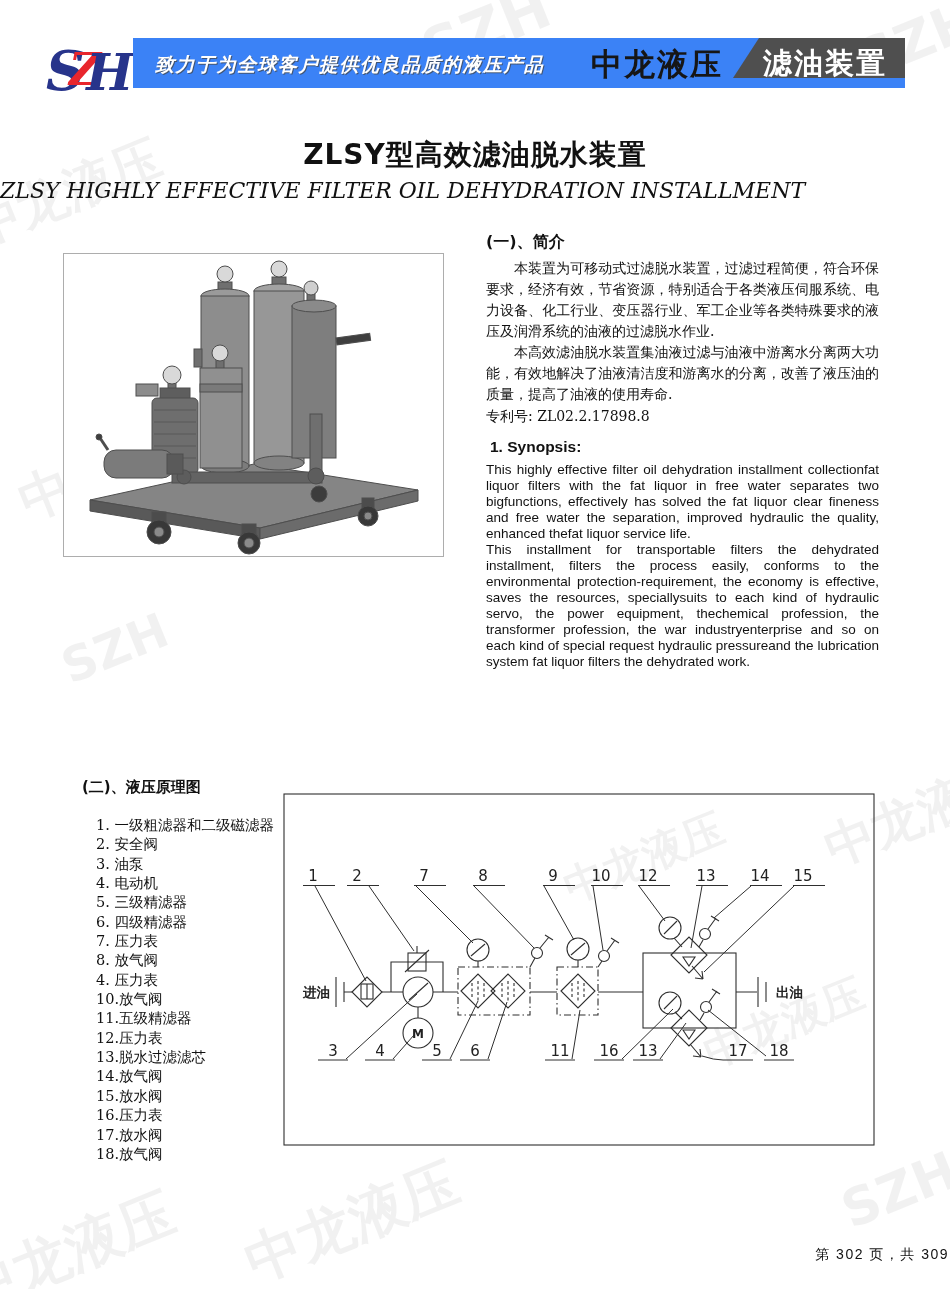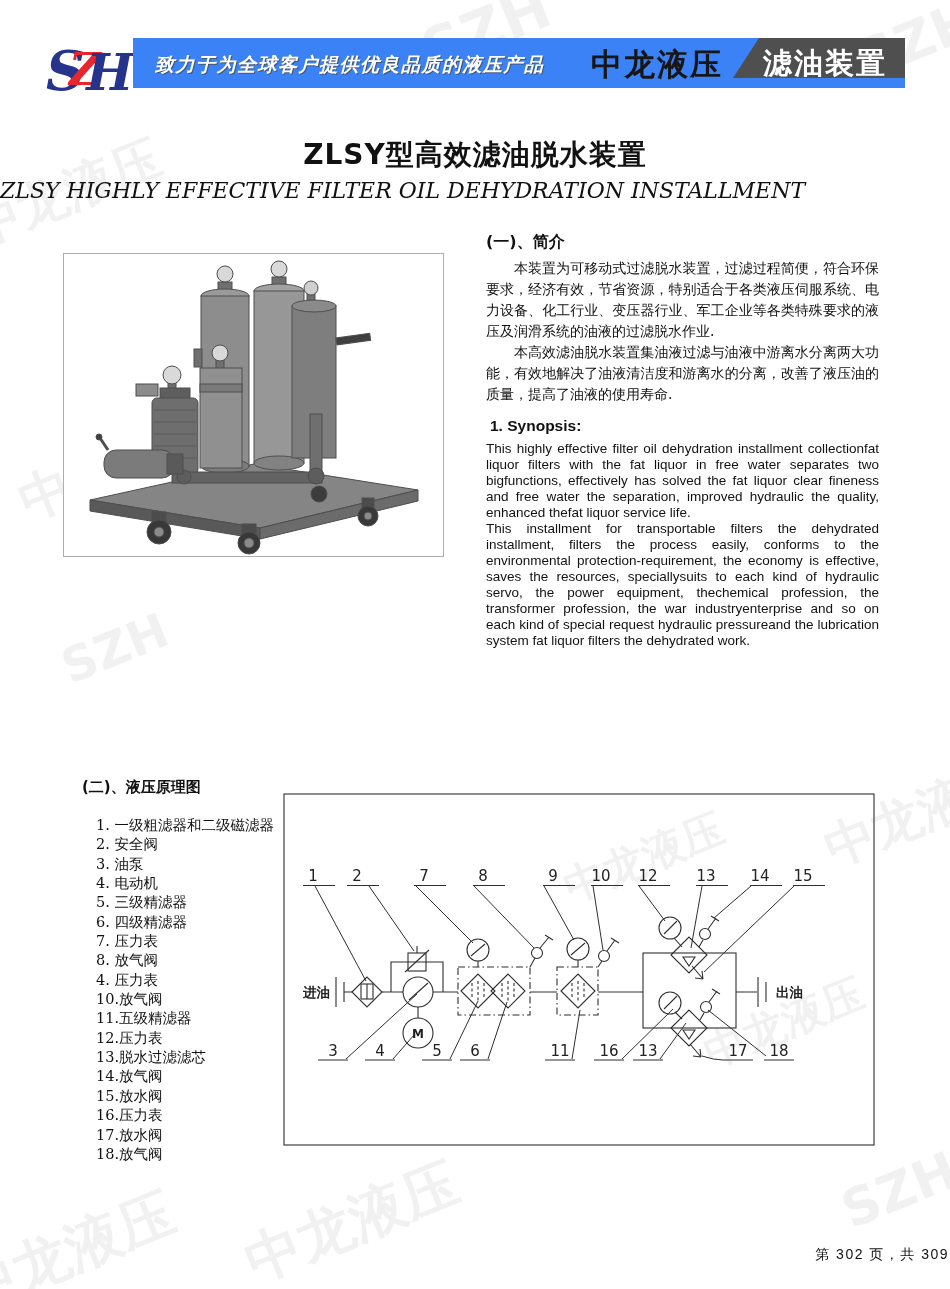--- a/index.html
+++ b/index.html
@@ -149,20 +149,21 @@
         <circle cx="304" cy="262" r="10" fill="#383838"></circle>
           <circle cx="304" cy="262" r="4" fill="#8a8a8a"></circle>
       </g>
     </svg>
   </div>
 
   <div class="col">
     <div class="h-cn">(一)、简介</div>
     <p class="p-cn">本装置为可移动式过滤脱水装置，过滤过程简便，符合环保要求，经济有效，节省资源，特别适合于各类液压伺服系统、电力设备、化工行业、变压器行业、军工企业等各类特殊要求的液压及润滑系统的油液的过滤脱水作业.</p>
     <p class="p-cn">本高效滤油脱水装置集油液过滤与油液中游离水分离两大功能，有效地解决了油液清洁度和游离水的分离，改善了液压油的质量，提高了油液的使用寿命.</p>
+    <p class="patent">专利号: ZL02.2.17898.8</p>
     <div class="h-en">1. Synopsis:</div>
     <p class="p-en">This highly effective filter oil dehydration installment collectionfat liquor filters with the fat liquor in free water separates two bigfunctions, effectively has solved the fat liquor clear fineness and free water the separation, improved hydraulic the quality, enhanced thefat liquor service life.</p>
     <p class="p-en">This installment for transportable filters the dehydrated installment, filters the process easily, conforms to the environmental protection-requirement, the economy is effective, saves the resources, speciallysuits to each kind of hydraulic servo, the power equipment, thechemical profession, the transformer profession, the war industryenterprise and so on each kind of special request hydraulic pressureand the lubrication system fat liquor filters the dehydrated work.</p>
   </div>
 
   <div class="principle-h">(二)、液压原理图</div>
 
   <ul class="comp-list">
     <li>1. 一级粗滤器和二级磁滤器</li>
     <li>2. 安全阀</li>

